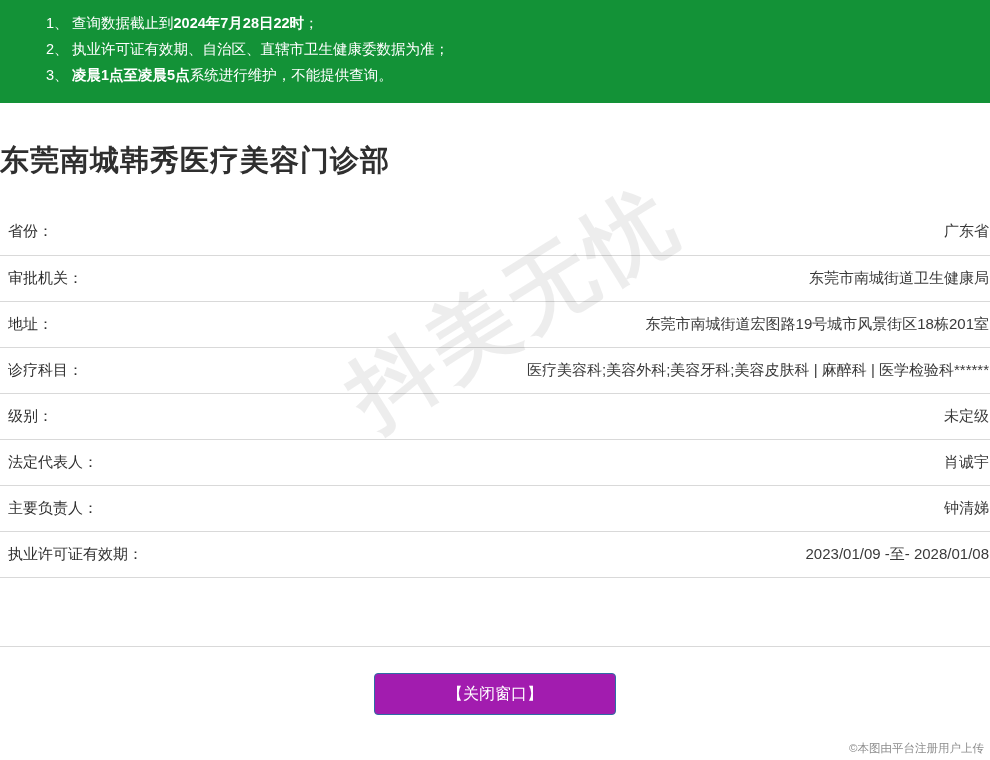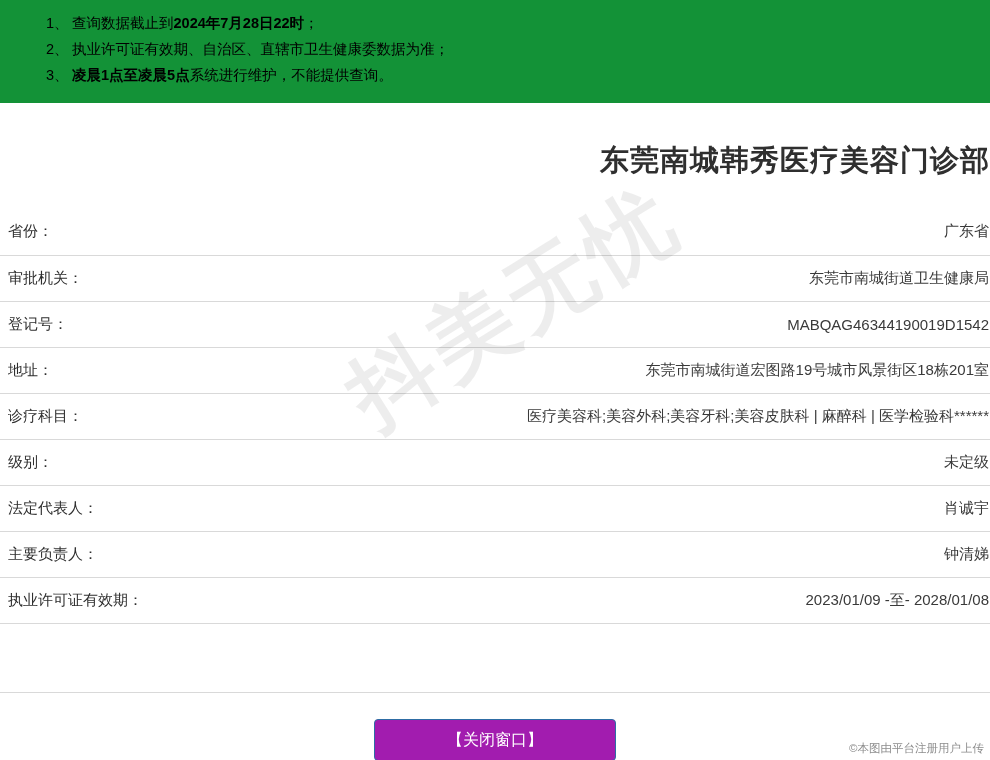--- a/index.html
+++ b/index.html
@@ -12,42 +12,42 @@
     background: #ffffff;
     font-family: "Liberation Sans", sans-serif;
     color: #333333;
     overflow: hidden;
     position: relative;
   }
 
   
   .notice-banner {
     background: #139237;
-    color: #000000;
+    color: #ffffff;
     padding: 10px 0 12px 0;
     box-sizing: border-box;
     height: 103px;
   }
   .notice-line {
     font-size: 14.5px;
     line-height: 26px;
     padding-left: 46px;
     white-space: nowrap;
   }
   .notice-line .num {
     display: inline-block;
     width: 26px;
   }
   .notice-line b {
     font-weight: bold;
   }
 
   
   .doc-title {
-    text-align: right;
+    text-align: left;
     font-size: 29px;
     font-weight: bold;
     color: #2f2f2f;
     padding: 38px 0 28px 0;
     letter-spacing: 1px;
   }
 
   
   .info-table {
     width: 990px;
@@ -142,24 +142,20 @@
   <tbody>
     <tr>
       <td class="label">省份：</td>
       <td class="value">广东省</td>
     </tr>
     <tr>
       <td class="label">审批机关：</td>
       <td class="value">东莞市南城街道卫生健康局</td>
     </tr>
     <tr>
-      <td class="label">登记号：</td>
-      <td class="value">MABQAG46344190019D1542</td>
-    </tr>
-    <tr>
       <td class="label">地址：</td>
       <td class="value">东莞市南城街道宏图路19号城市风景街区18栋201室</td>
     </tr>
     <tr>
       <td class="label">诊疗科目：</td>
       <td class="value">医疗美容科;美容外科;美容牙科;美容皮肤科 | 麻醉科 | 医学检验科******</td>
     </tr>
     <tr>
       <td class="label">级别：</td>
       <td class="value">未定级</td>

